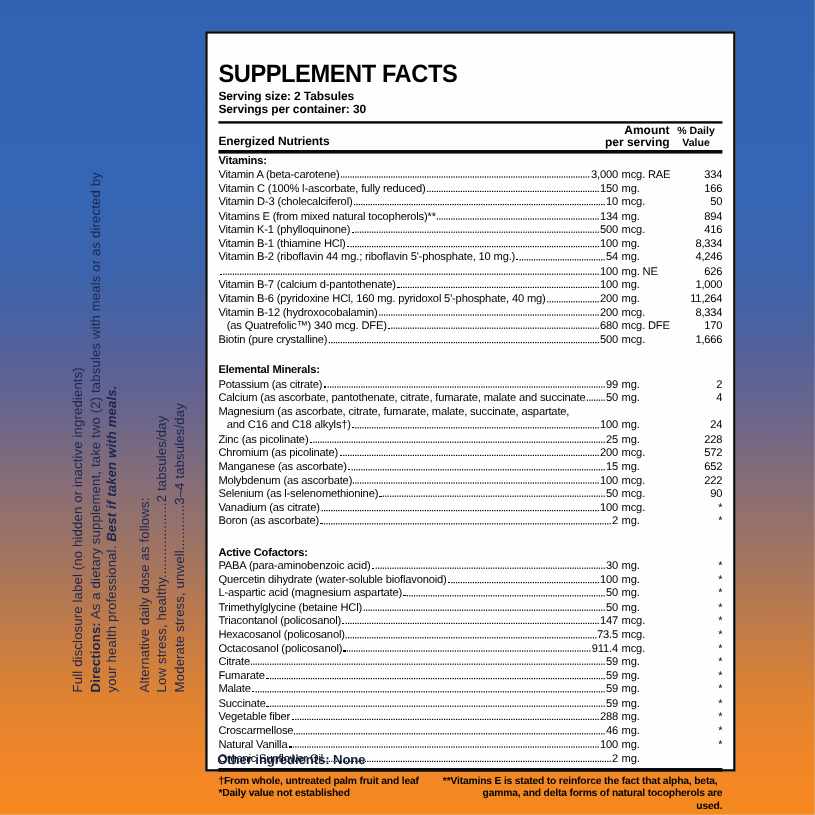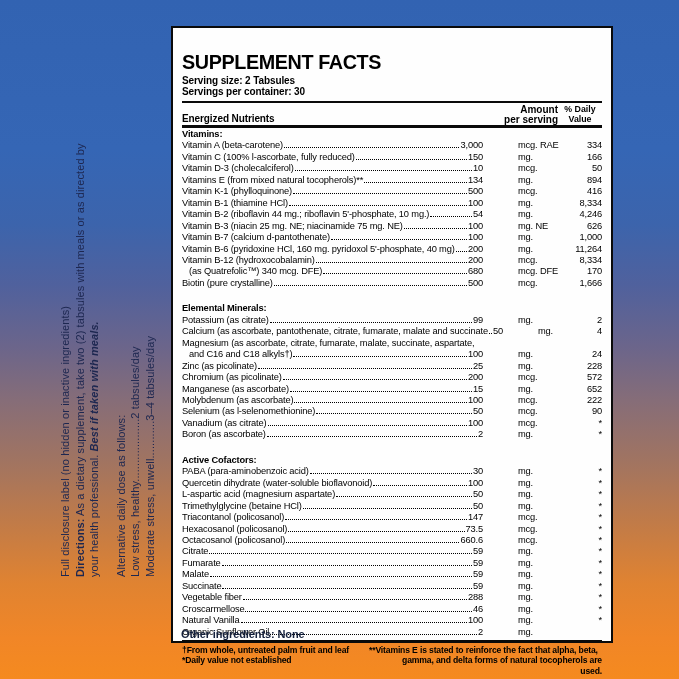--- a/index.html
+++ b/index.html
@@ -43,21 +43,21 @@
 
   .rows{font-size:9.3px; line-height:11.45px; letter-spacing:-0.15px;}
   .section-header{font-weight:bold;}
   .section + .section .section-header{margin-top:14px;}
   .row{display:flex; align-items:baseline;}
   .row .name{white-space:nowrap;text-align:right;}
   .row .name.indent{padding-left:7px;}
   .row-pre{white-space:nowrap;}
   .row .leader{flex:1; min-width:3px; border-bottom:1.4px dotted #000; margin:0 1px 2px 1px;}
   .row .amt{white-space:nowrap;}
-  .row .unit{width:48px; padding-left:3px; white-space:nowrap;margin-left:32px;}
+  .row .unit{width:48px; padding-left:3px; white-space:nowrap;}
   .row .dv{width:36px; text-align:right; white-space:nowrap;}
 
   .footnotes{display:flex; font-size:8.6px; font-weight:bold; line-height:10.5px; letter-spacing:-0.15px; margin-top:1px;}
   .fn-col1{width:187px;}
   .fn-col2{flex:1;}
   .fn-indent{padding-left:10px;text-align:right;}
 
   .other-ingredients{
     position:absolute; left:181px; top:628px;
     font-size:11px; font-weight:bold; color:#14203c; letter-spacing:-0.1px;
@@ -142,21 +142,20 @@
             <span class="dv">8,334</span>
           </div>
           <div class="row">
             <span class="name">Vitamin B-2 (riboflavin 44 mg.; riboflavin 5'-phosphate, 10 mg.)</span>
             <span class="leader"></span>
             <span class="amt">54</span>
             <span class="unit">mg.</span>
             <span class="dv">4,246</span>
           </div>
           <div class="row">
-            <span class="name">Vitamin B-3 (niacin 25 mg. NE; niacinamide 75 mg. NE)</span>
             <span class="leader"></span>
             <span class="amt">100</span>
             <span class="unit">mg. NE</span>
             <span class="dv">626</span>
           </div>
           <div class="row">
             <span class="name">Vitamin B-7 (calcium d-pantothenate)</span>
             <span class="leader"></span>
             <span class="amt">100</span>
             <span class="unit">mg.</span>
@@ -305,21 +304,21 @@
           <div class="row">
             <span class="name">Hexacosanol (policosanol)</span>
             <span class="leader"></span>
             <span class="amt">73.5</span>
             <span class="unit">mcg.</span>
             <span class="dv">*</span>
           </div>
           <div class="row">
             <span class="name">Octacosanol (policosanol)</span>
             <span class="leader"></span>
-            <span class="amt">660.6</span>
+            <span class="amt">911.4</span>
             <span class="unit">mcg.</span>
             <span class="dv">*</span>
           </div>
           <div class="row">
             <span class="name">Citrate</span>
             <span class="leader"></span>
             <span class="amt">59</span>
             <span class="unit">mg.</span>
             <span class="dv">*</span>
           </div>

